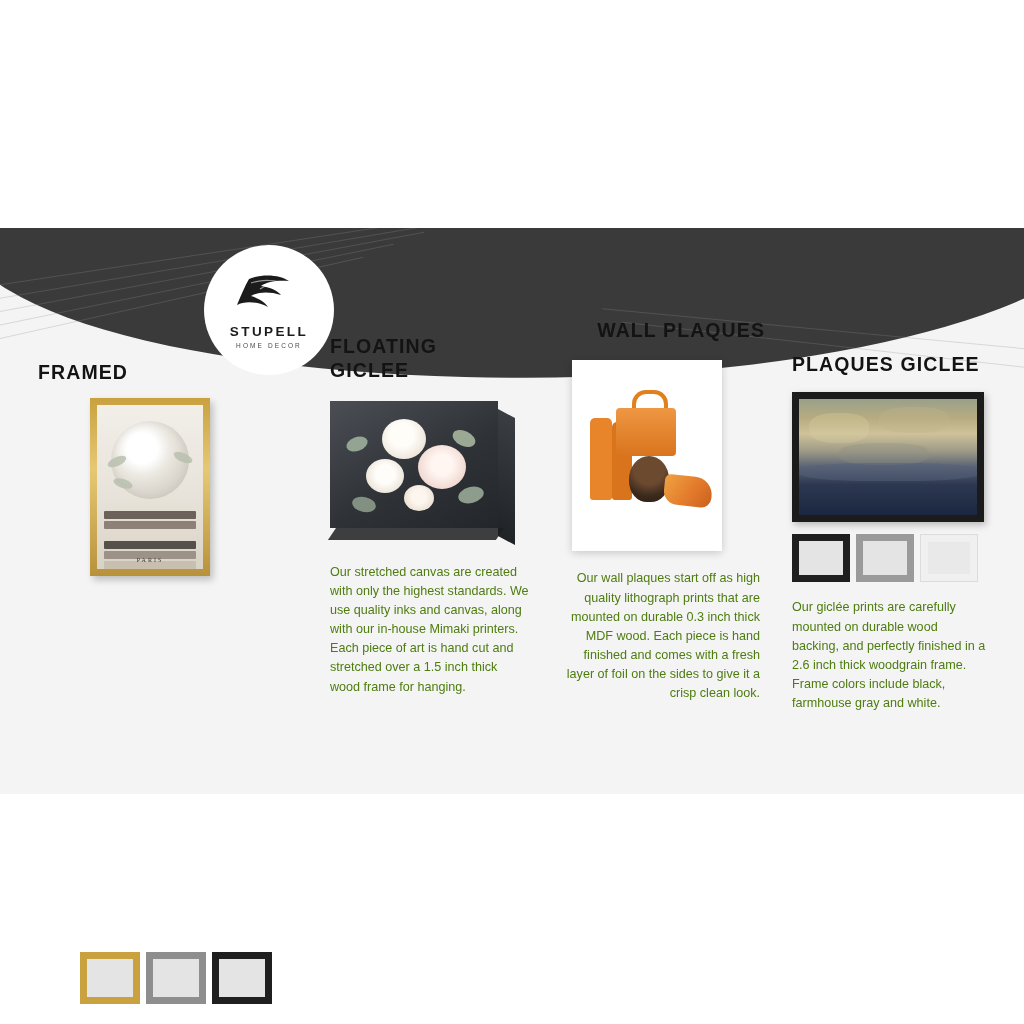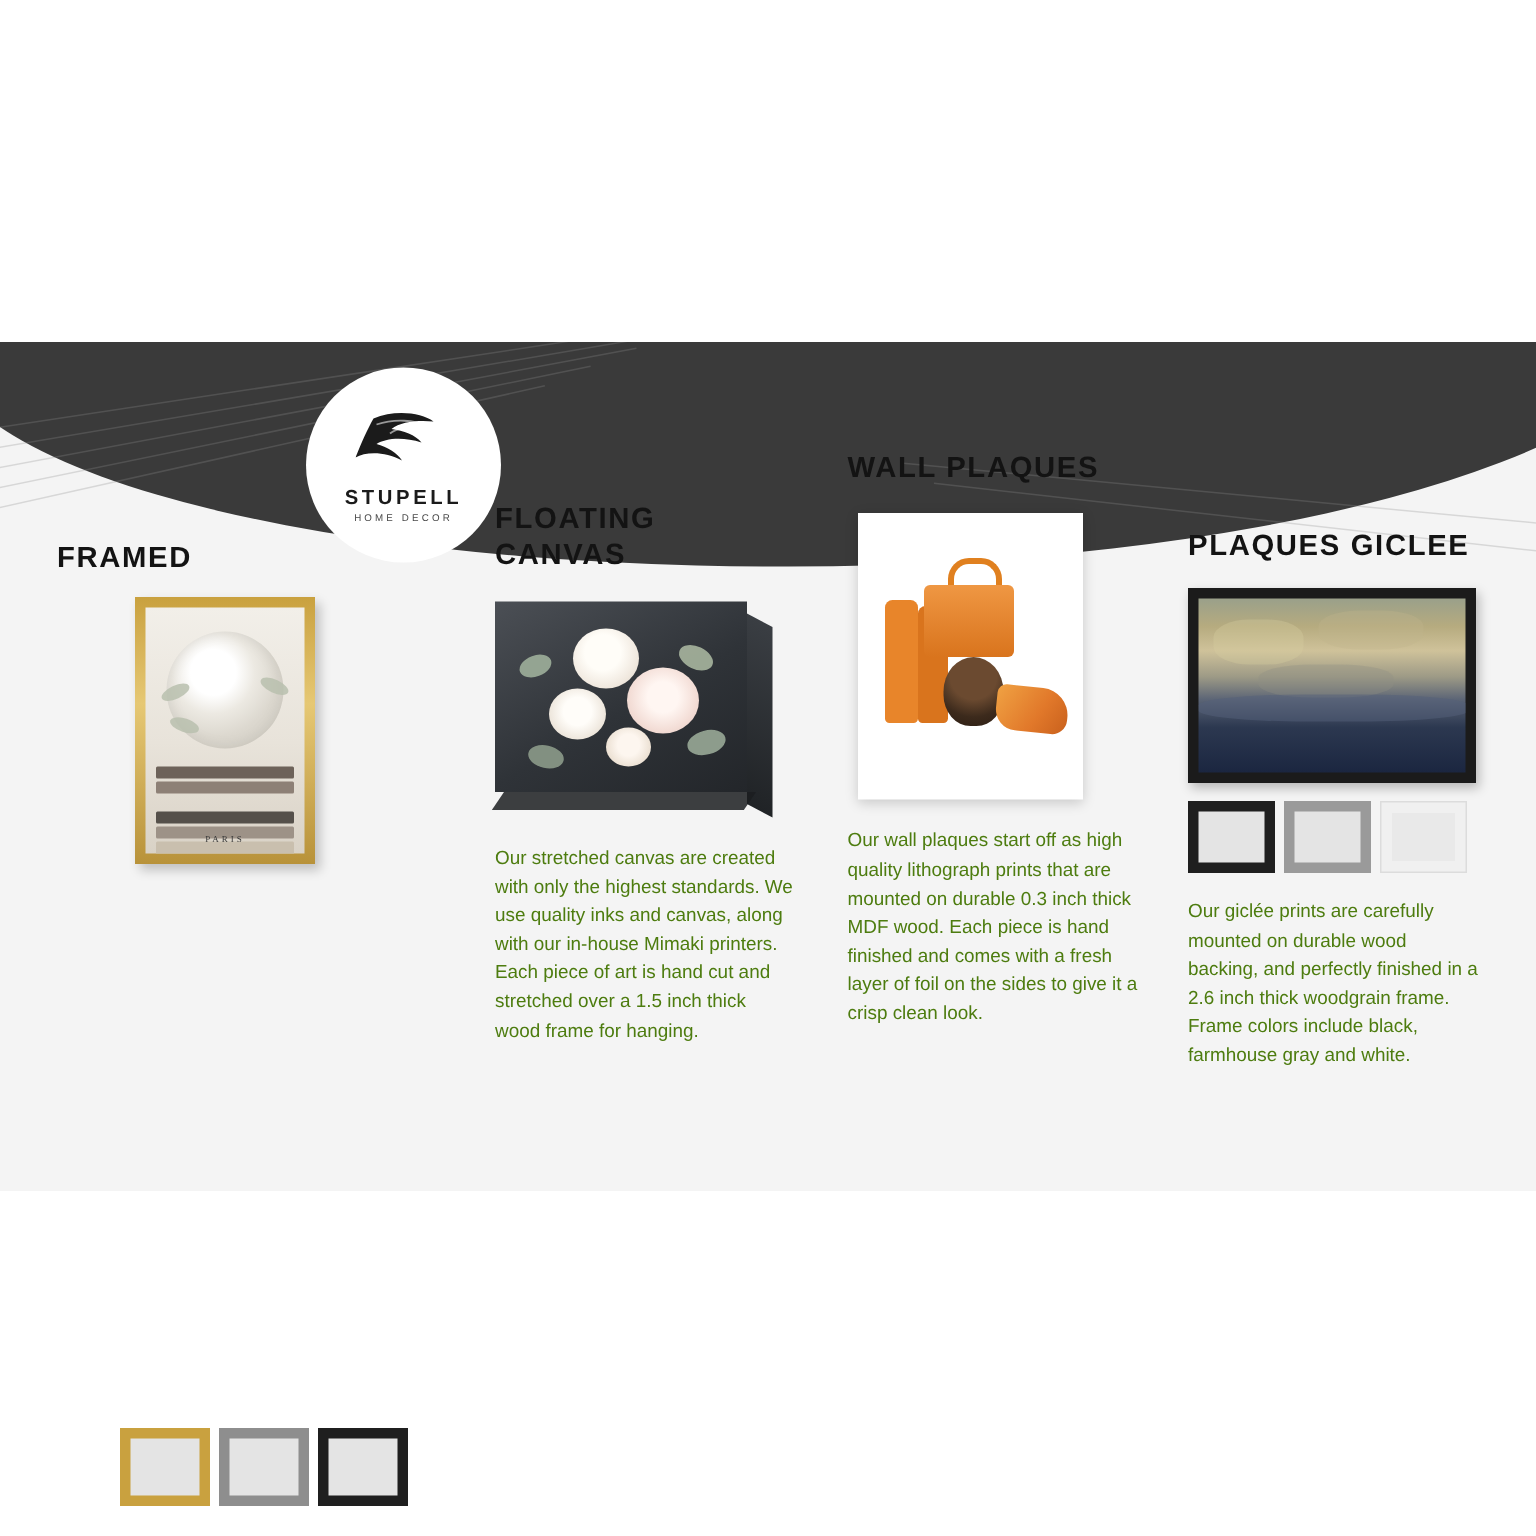--- a/index.html
+++ b/index.html
@@ -108,21 +108,21 @@
     background:linear-gradient(#3a3e43,#202326);
     transform:skewY(28deg);transform-origin:left top;
   }
   .sc-bottom{
     position:absolute;left:6px;top:127px;width:168px;height:12px;
     background:#1b1d20;transform:skewX(-34deg);transform-origin:left top;opacity:.85;
   }
   .flower{position:absolute;border-radius:50%;}
   #col2 .body{margin-top:22px;width:200px;}
   
-  #col3{left:565px;top:300px;width:200px;}
+  #col3{left:565px;top:318px;width:200px;text-align:right;}
   .wp-wrap{
     position:relative;width:150px;height:191px;margin:18px 0 0 7px;
     background:#ffffff;box-shadow:0 2px 8px rgba(0,0,0,.18);
   }
   .boot{position:absolute;background:#e8852a;border-radius:5px 5px 3px 3px;}
   .bag{
     position:absolute;left:44px;top:48px;width:60px;height:48px;
     background:linear-gradient(#ef9743,#d9741d);border-radius:4px;
   }
   .bag-handle{
@@ -224,21 +224,21 @@
           <div class="sw-inner"></div>
         </div>
     </div>
 
     <p class="body">Our premium hand stretched canvas is mounted securely by hand into a sturdy 1.5" box frame. The museum style gap between wrapped canvas and box frame gives the illusion of floating artwork.</p>
   </div>
 
   <div class="col" id="col2">
     <h2>
       <span>FLOATING</span><br>
-      <span>CANVAS</span>
+      <span>GICLEE</span>
     </h2>
 
     <div class="sc-wrap">
       <div class="sc-side"></div>
       <div class="sc-bottom"></div>
       <div class="sc-face">
         <div class="flower" style="left:52px;top:18px;width:44px;height:40px;background:radial-gradient(circle at 45% 40%,#fffdf8 0 35%,#efe7dd 70%,#d9cec3 100%);"></div>
         <div class="flower" style="left:88px;top:44px;width:48px;height:44px;background:radial-gradient(circle at 50% 45%,#fff6f2 0 30%,#f3ddd6 65%,#e3c4bb 100%);"></div>
         <div class="flower" style="left:36px;top:58px;width:38px;height:34px;background:radial-gradient(circle at 50% 45%,#fffdf9 0 35%,#ebe3d8 75%);"></div>
         <div class="flower" style="left:74px;top:84px;width:30px;height:26px;background:radial-gradient(circle at 50% 45%,#fdf6ef 0 35%,#e8dccd 80%);"></div>

